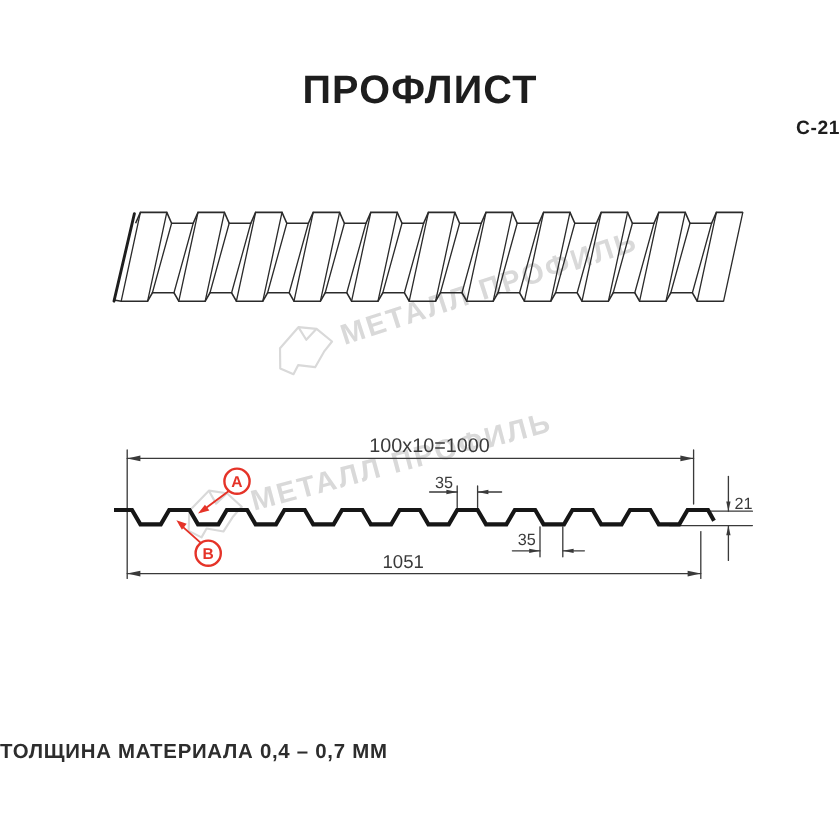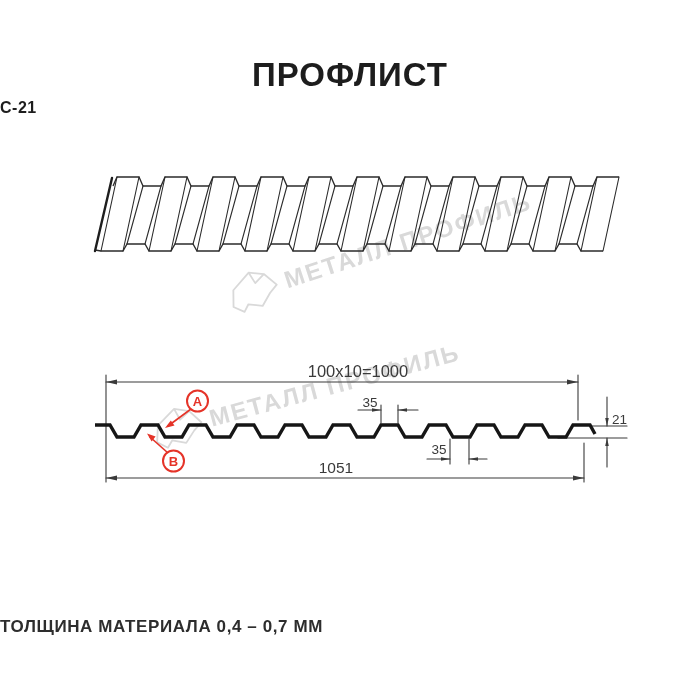--- a/index.html
+++ b/index.html
@@ -1,20 +1,20 @@
 <!DOCTYPE html>
 <html><head>
 <meta charset="utf-8">
 <style>
   html,body{margin:0;padding:0;background:#fff;}
   #page{position:relative;width:700px;height:700px;background:#fff;overflow:hidden;
         font-family:"Liberation Sans",sans-serif;}
   .title{position:absolute;left:0;top:56px;width:700px;text-align:center;
          font-size:33px;font-weight:bold;letter-spacing:1px;color:#1d1d1d;}
-  .subtitle{position:absolute;left:0;top:99px;width:700px;text-align:left;
+  .subtitle{position:absolute;left:0;top:99px;width:700px;text-align:right;
          font-size:16px;font-weight:600;letter-spacing:.5px;color:#1d1d1d;}
   .footer-note{position:absolute;left:0;top:617px;width:700px;text-align:left;
          font-size:17px;font-weight:600;letter-spacing:.6px;color:#2d2d2d;}
   .wm{position:absolute;display:flex;align-items:center;gap:7px;z-index:1;
       transform-origin:left center;pointer-events:none;}
   .wm span{font-size:24px;font-weight:bold;letter-spacing:2px;color:#d9d9d9;white-space:nowrap;}
   #wm1{left:226px;top:279px;transform:rotate(-18deg);}
   #wm2{left:150px;top:414px;transform:rotate(-15deg);}
   svg.draw{position:absolute;z-index:2;}
   #svg3d{left:88px;top:158px;width:540px;height:104px;}

